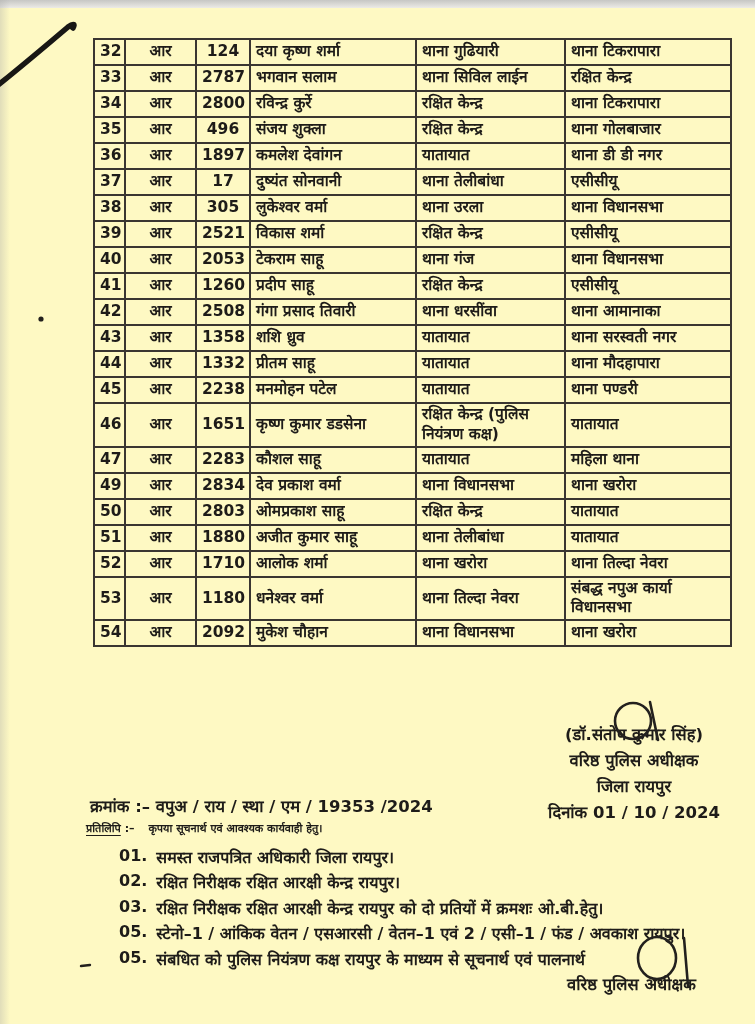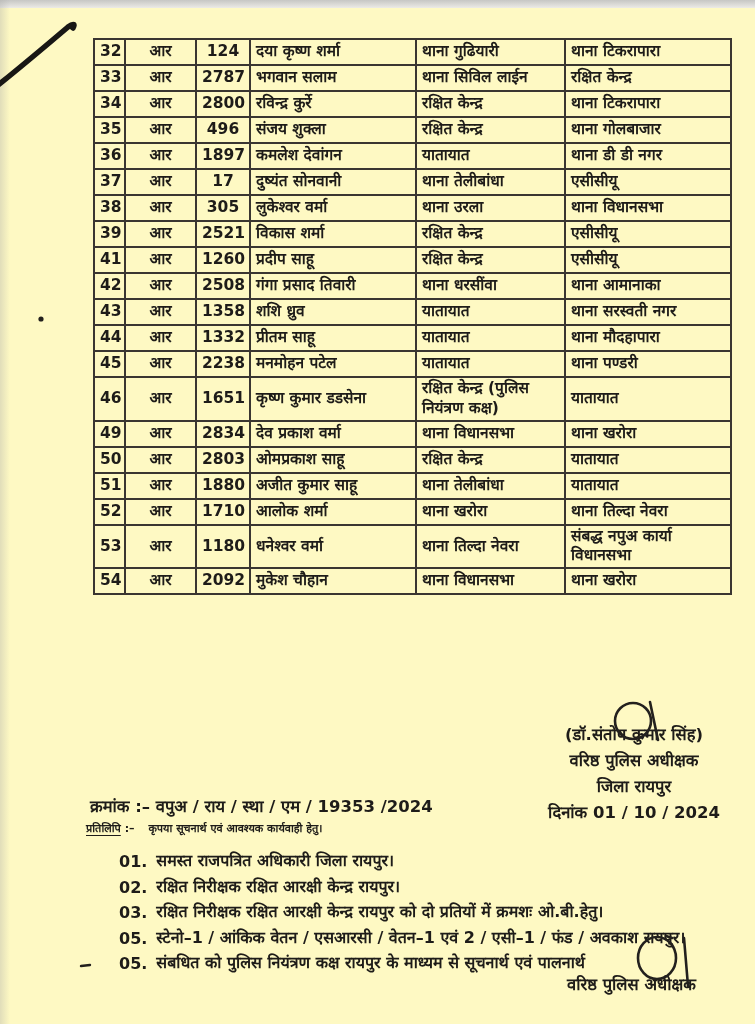--- a/index.html
+++ b/index.html
@@ -46,21 +46,21 @@
   .copy-line {
     position:absolute; left:86px; top:820px;
     font-size:11px; font-weight:700; white-space:nowrap;
   }
   .copy-line .underlined { text-decoration:underline; text-underline-offset:3px; }
   .copy-line .intro { margin-left:10px; }
   .copy-items {
     position:absolute; left:119px; top:846px;
     font-size:16px; font-weight:700;
   }
-  .copy-item { display:flex; gap:9px; white-space:nowrap; height:25.4px; align-items:flex-end; }
+  .copy-item { display:flex; gap:9px; white-space:nowrap; height:25.4px; align-items:flex-start; }
   .closing-sign {
     position:absolute; left:567px; top:972px;
     font-size:16.5px; font-weight:700; white-space:nowrap;
   }
   
   .ink { position:absolute; left:0; top:0; width:755px; height:1024px; pointer-events:none; }
 </style>
 </head>
 <body>
 
@@ -136,20 +136,28 @@
         </tr>
         <tr>
           <td class="col-sn">39</td>
           <td class="col-rank">आर</td>
           <td class="col-no">2521</td>
           <td class="col-name">विकास शर्मा</td>
           <td class="col-from_post">रक्षित केन्द्र</td>
           <td class="col-to_post">एसीसीयू</td>
         </tr>
         <tr>
+          <td class="col-sn">40</td>
+          <td class="col-rank">आर</td>
+          <td class="col-no">2053</td>
+          <td class="col-name">टेकराम साहू</td>
+          <td class="col-from_post">थाना गंज</td>
+          <td class="col-to_post">थाना विधानसभा</td>
+        </tr>
+        <tr>
           <td class="col-sn">41</td>
           <td class="col-rank">आर</td>
           <td class="col-no">1260</td>
           <td class="col-name">प्रदीप साहू</td>
           <td class="col-from_post">रक्षित केन्द्र</td>
           <td class="col-to_post">एसीसीयू</td>
         </tr>
         <tr>
           <td class="col-sn">42</td>
           <td class="col-rank">आर</td>
@@ -182,20 +190,28 @@
           <td class="col-from_post">यातायात</td>
           <td class="col-to_post">थाना पण्डरी</td>
         </tr>
         <tr>
           <td class="col-sn">46</td>
           <td class="col-rank">आर</td>
           <td class="col-no">1651</td>
           <td class="col-name">कृष्ण कुमार डडसेना</td>
           <td class="col-from_post">रक्षित केन्द्र (पुलिस नियंत्रण कक्ष)</td>
           <td class="col-to_post">यातायात</td>
+        </tr>
+        <tr>
+          <td class="col-sn">47</td>
+          <td class="col-rank">आर</td>
+          <td class="col-no">2283</td>
+          <td class="col-name">कौशल साहू</td>
+          <td class="col-from_post">यातायात</td>
+          <td class="col-to_post">महिला थाना</td>
         </tr>
         <tr>
           <td class="col-sn">49</td>
           <td class="col-rank">आर</td>
           <td class="col-no">2834</td>
           <td class="col-name">देव प्रकाश वर्मा</td>
           <td class="col-from_post">थाना विधानसभा</td>
           <td class="col-to_post">थाना खरोरा</td>
         </tr>
         <tr>

